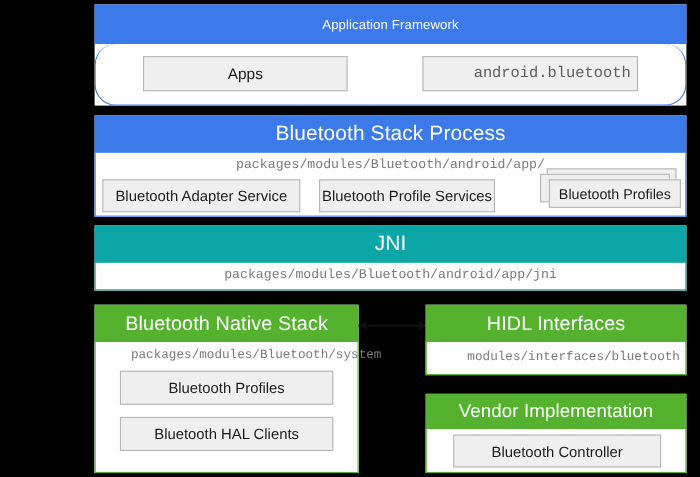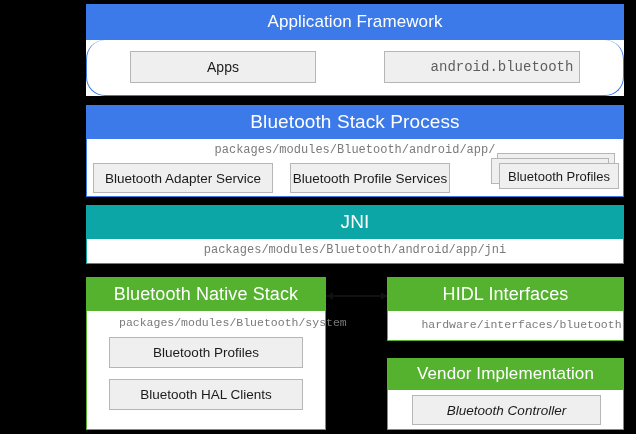--- a/index.html
+++ b/index.html
@@ -110,21 +110,21 @@
   }
   .arrowhead.left  { border-right: 6px solid #111111; }
   .arrowhead.right { border-left: 6px solid #111111; }
 </style>
 </head>
 <body>
 
 <div class="stage">
 
   <div class="block" style="left:86px; top:4px; width:538px; height:92px;">
-    <div class="band blue" style="height:36px; font-size:17px;">
+    <div class="band blue" style="height:36px; font-size:12px;">
       <span>Application Framework</span>
     </div>
     <div class="body blue-edge" style="height:56px;border-radius:19px;">
       <div class="chip" style="left:43px; top:11px; width:186px; height:32px; font-size:14px;">
         <span>Apps</span>
       </div>
       <div class="chip mono" style="left:297px; top:11px; width:196px; height:32px; font-size:14px;">
         <span>android.bluetooth</span>
       </div>
     </div>
@@ -181,28 +181,28 @@
 
   <div class="connector" style="left:326px; top:295px; width:61px;"></div>
   <div class="arrowhead left" style="left:327px; top:292px;"></div>
   <div class="arrowhead right" style="left:381px; top:292px;"></div>
 
   <div class="block" style="left:387px; top:277px; width:237px; height:64px;">
     <div class="band green" style="height:34px; font-size:18px;">
       <span>HIDL Interfaces</span>
     </div>
     <div class="body green-edge" style="height:30px;">
-      <div class="path" style="padding-top:7px; font-size:11.5px;">hardware/interfaces/bluetooth</div>
+      <div class="path" style="padding-top:7px; font-size:11.5px;">modules/interfaces/bluetooth</div>
     </div>
   </div>
 
   <div class="block" style="left:387px; top:358px; width:237px; height:72px;">
     <div class="band green" style="height:32px; font-size:17px;">
       <span>Vendor Implementation</span>
     </div>
-    <div class="body green-edge" style="height:40px;font-style:italic;">
+    <div class="body green-edge" style="height:40px;">
       <div class="chip" style="left:24px; top:5px; width:189px; height:30px; font-size:13.5px;">
         <span>Bluetooth Controller</span>
       </div>
     </div>
   </div>
 
 </div>
 
 </body></html>

